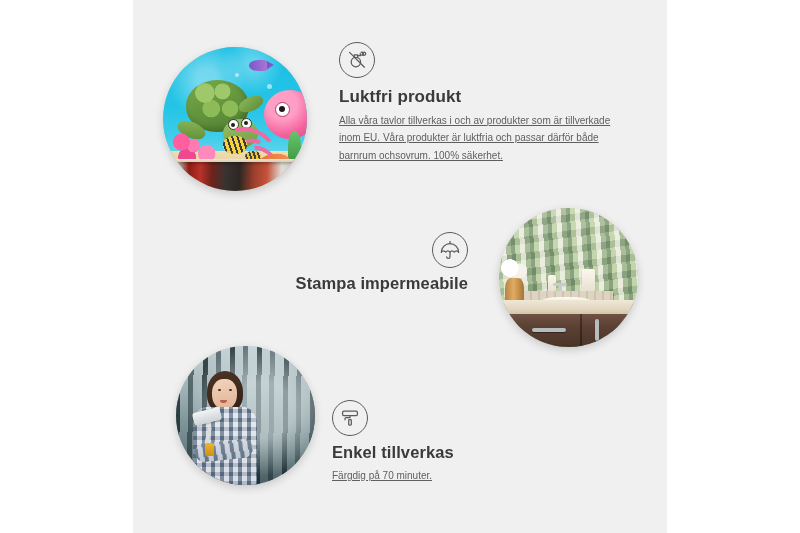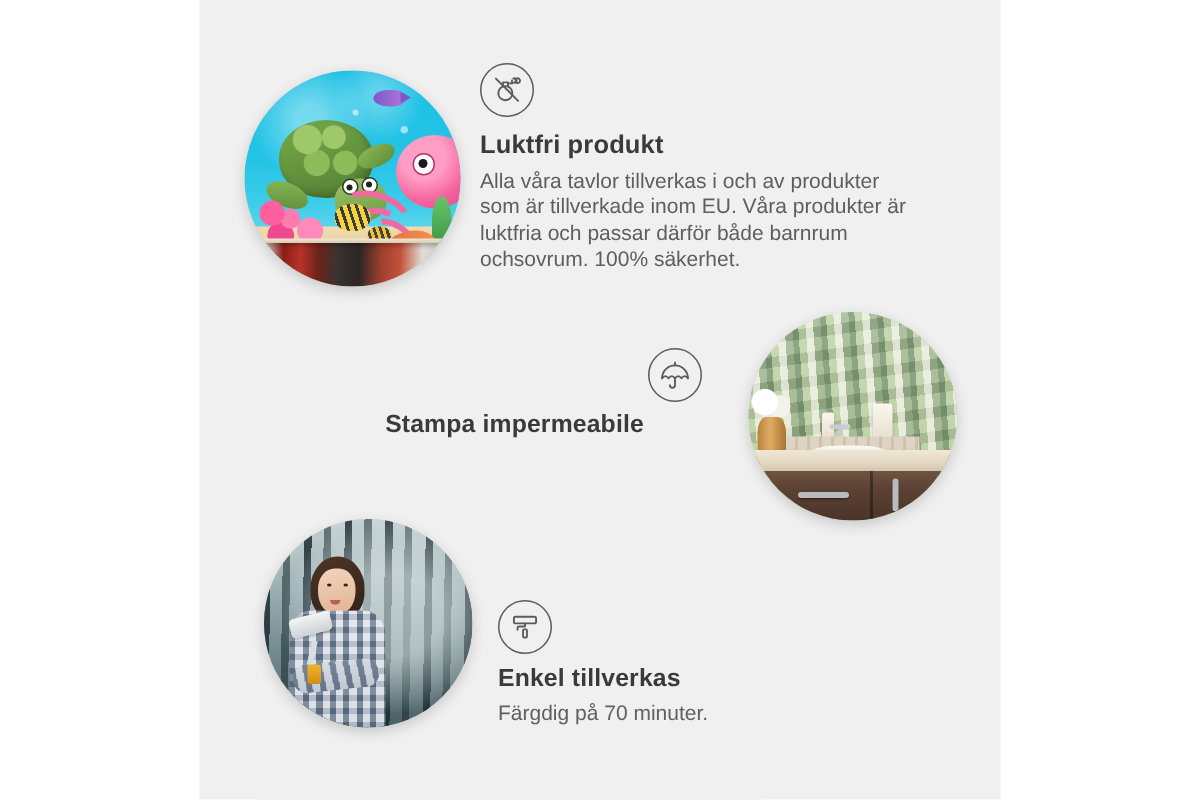--- a/index.html
+++ b/index.html
@@ -345,32 +345,33 @@
   .icon-circle svg { display: block; }
 
   .f-title {
     font-size: 16.5px;
     font-weight: bold;
     color: #3a3a3a;
     margin: 9px 0 5px 0;
     letter-spacing: 0.1px;
   }
   .f-body {
-    font-size: 14px;
+    font-size: 10px;
     line-height: 17.4px;
     color: #5e5e5e;
-  }
-
-  
-  #feature-odour { left: 320px; top: 42px; width: 292px; }
+    text-decoration: underline;
+  }
+
+  
+  #feature-odour { left: 339px; top: 42px; width: 292px; }
   #feature-odour .f-title { font-size: 17px; }
 
   
   #feature-water {
-    left: 218px; top: 232px; width: 250px; text-align: center;
+    left: 218px; top: 232px; width: 250px; text-align: right;
   }
   #feature-water .icon-wrap { display: flex; justify-content: flex-end; }
   #feature-water .f-title { font-size: 16.5px; margin-top: 6px; }
 
   
   #feature-mount { left: 332px; top: 400px; width: 240px; }
   #feature-mount .f-title { font-size: 16.5px; margin-top: 7px; }
   #feature-mount .f-body { color: #606060; }
 </style>
 </head>

